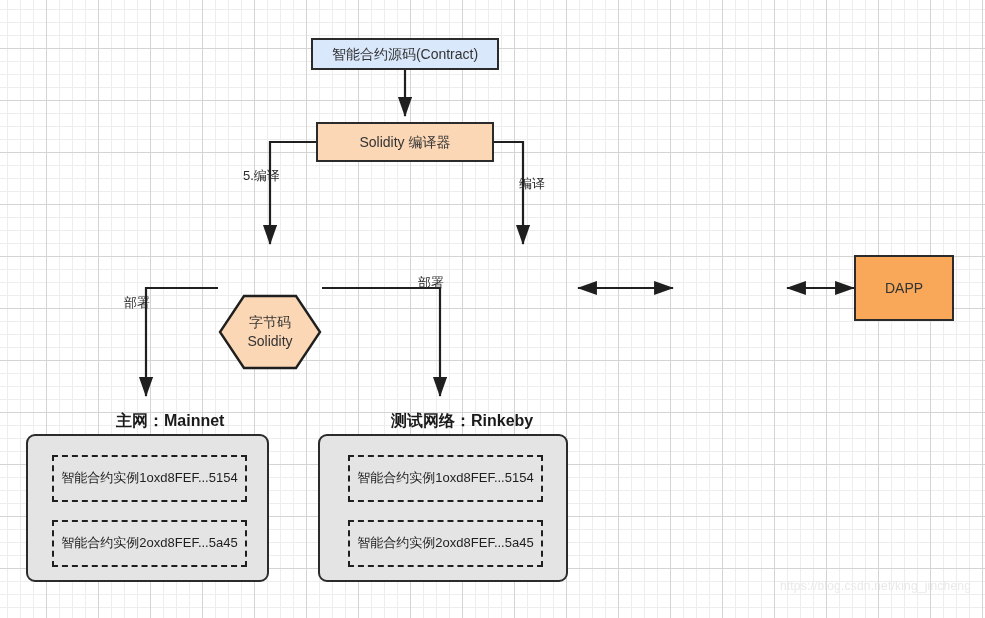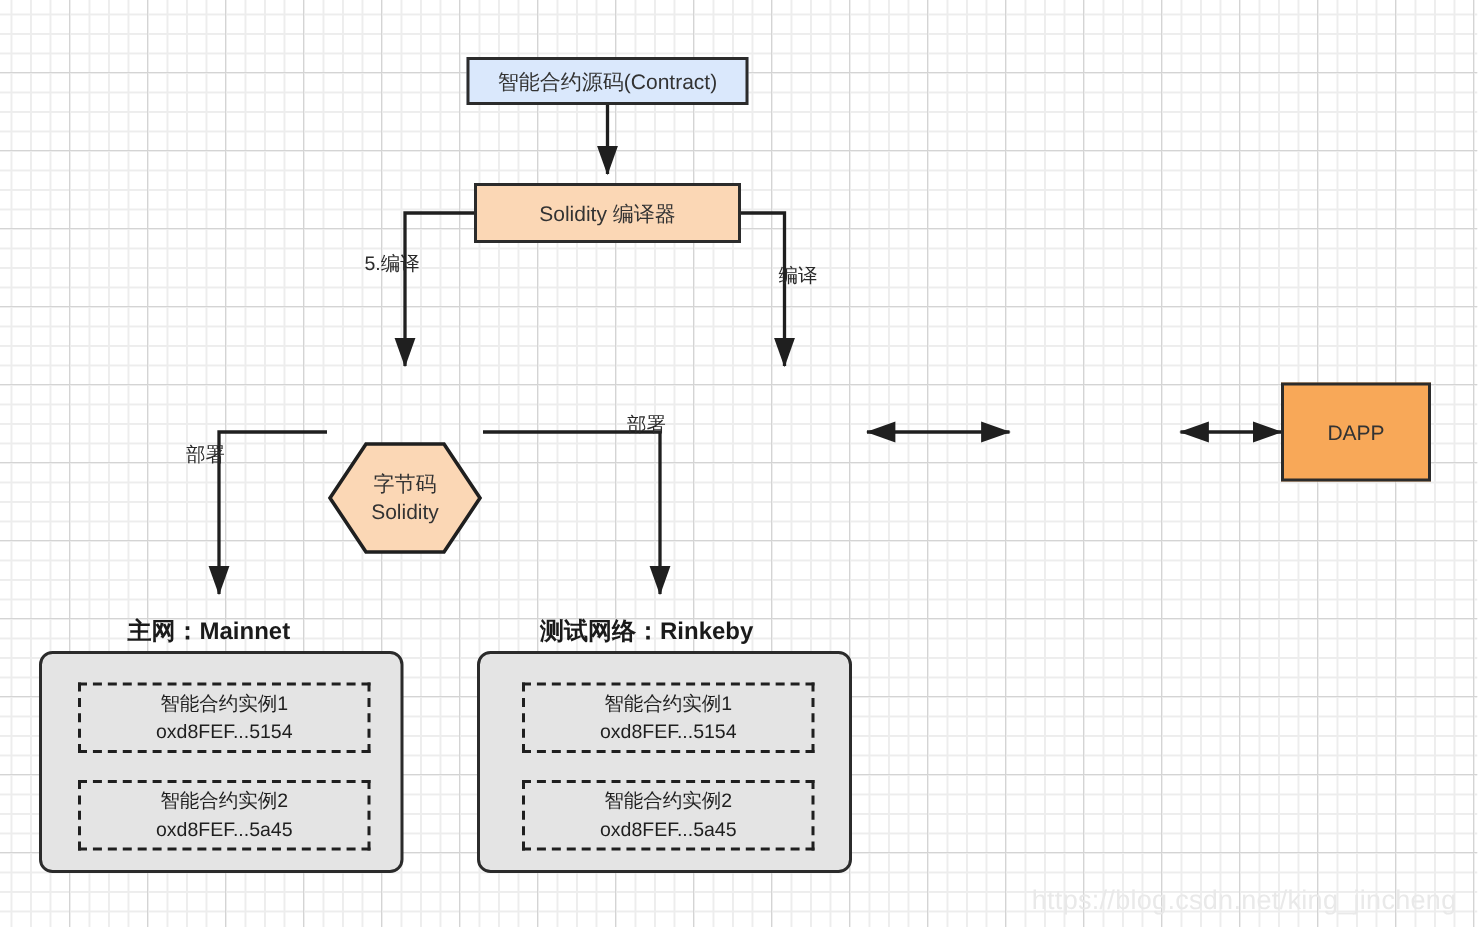--- a/index.html
+++ b/index.html
@@ -64,47 +64,48 @@
     color: #2b2b2b;
     white-space: nowrap;
     background: transparent;
   }
   .net-title {
     position: absolute;
     font-size: 16px;
     font-weight: bold;
     color: #1a1a1a;
     white-space: nowrap;
+    padding-left: 31px;
   }
   .net-panel {
     position: absolute;
     box-sizing: border-box;
     background: #e4e4e4;
     border: 2px solid #2b2b2b;
     border-radius: 9px;
   }
   .inst {
     position: absolute;
     box-sizing: border-box;
     border: 2px dashed #1f1f1f;
     background: transparent;
     display: flex;
-    flex-direction: column;
+    flex-direction: row;
     align-items: center;
     justify-content: center;
     font-size: 13px;
     line-height: 1.4;
     color: #1f1f1f;
     text-align: center;
   }
   .watermark {
     position: absolute;
     right: 14px;
-    bottom: 7px;
-    font-size: 18px;
+    bottom: 25px;
+    font-size: 12px;
     color: #e9e9e9;
     white-space: nowrap;
     letter-spacing: 0.2px;
   }
 </style>
 </head>
 <body>
 
 <div id="canvas">
 

